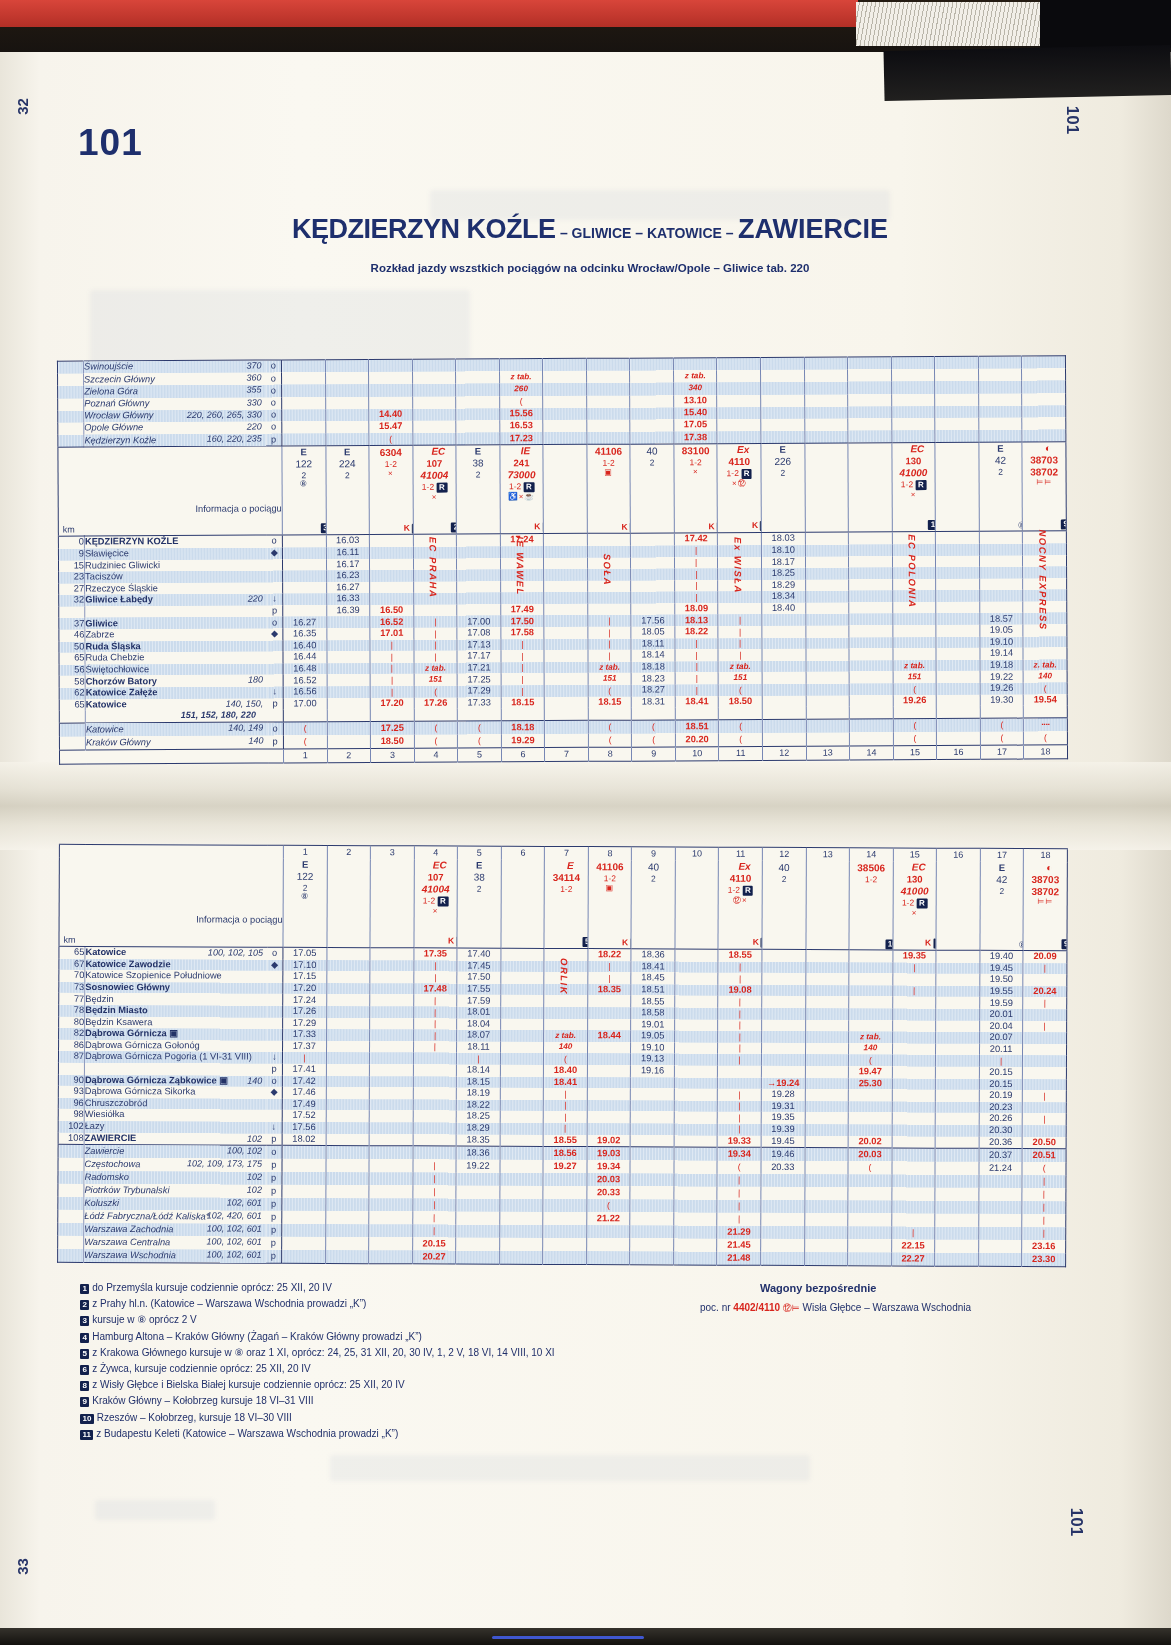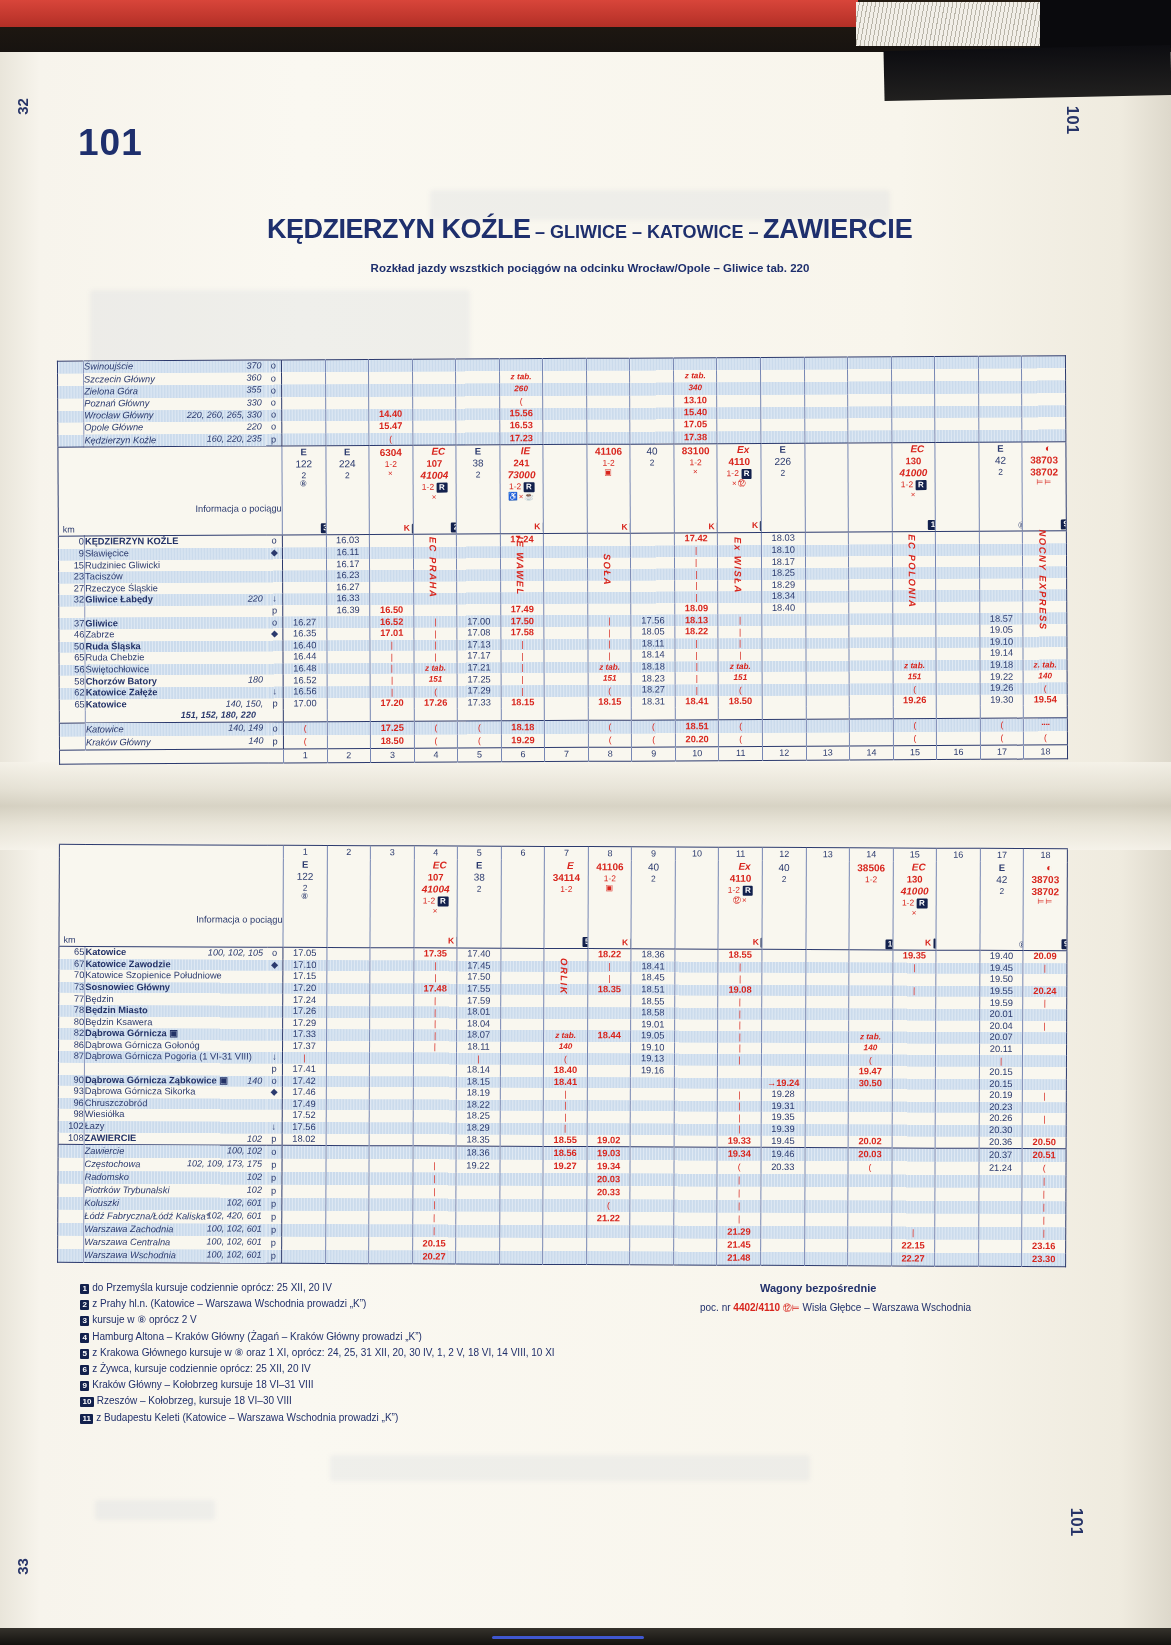--- a/index.html
+++ b/index.html
@@ -19,21 +19,21 @@
   .bottom-strip{position:absolute;left:0;top:1628px;width:1171px;height:17px;background:linear-gradient(#35322c,#13110e);}
   .blue-line{position:absolute;left:492px;top:1636px;width:152px;height:3px;background:#3f57d0;border-radius:2px;}
   .ghost{position:absolute;background:rgba(70,95,160,.06);filter:blur(2px);border-radius:3px;}
   
   .pagenum{position:absolute;color:#273468;font-weight:bold;font-size:15px;}
   .rot-l{transform:rotate(-90deg);}
   .rot-r{transform:rotate(90deg);font-size:17px;}
   .tab101{position:absolute;left:78px;top:122px;color:#1e2f6d;font-size:37px;font-weight:bold;letter-spacing:1px;}
   .titlebar{position:absolute;left:190px;top:214px;width:800px;text-align:center;color:#1e2f6d;white-space:nowrap;}
   .titlebar .t1{font-size:27px;font-weight:bold;letter-spacing:-.5px;}
-  .titlebar .t2{font-size:18px;font-weight:bold;}
+  .titlebar .t2{font-size:14px;font-weight:bold;}
   .titlebar .t3{font-size:27px;font-weight:bold;}
   .subtitle{position:absolute;left:190px;top:262px;width:800px;text-align:center;color:#1e2f6d;
             font-size:11.5px;font-weight:bold;}
   
   .ttwrap{position:absolute;width:1008px;}
   table.tt{border-collapse:collapse;table-layout:fixed;width:1008px;border:1.6px solid #2c3a6e;background:#f9f7ef;}
   table.tt td{padding:0;overflow:hidden;white-space:nowrap;line-height:1;color:#2b3a6e;font-size:9.3px;vertical-align:middle;}
   td.km{width:26px;text-align:right;padding-right:2px;border-right:.75px solid #8b97bd;}
   td.nm{width:182px;position:relative;padding-left:3px;}
   td.mk{width:16px;text-align:center;border-right:1.4px solid #2c3a6e;font-size:8.5px;}
@@ -1295,21 +1295,21 @@
             <td class="tc r"></td>
             <td class="tc k">18.15</td>
             <td class="tc k"></td>
             <td class="tc r">18.41</td>
             <td class="tc r"></td>
             <td class="tc k"></td>
             <td class="tc k"></td>
             <td class="tc r"></td>
             <td class="tc k r">→19.24</td>
             <td class="tc k"></td>
-            <td class="tc r">30.50</td>
+            <td class="tc r">25.30</td>
             <td class="tc r"></td>
             <td class="tc k"></td>
             <td class="tc k">20.15</td>
             <td class="tc r"></td>
           </tr>
           <tr class="mr">
             <td class="km">93</td>
             <td class="nm"><span class="sn">Dąbrowa Górnicza Sikorka</span></td>
             <td class="mk">◆</td>
             <td class="tc k">17.46</td>
@@ -1635,20 +1635,21 @@
       <div class="vname" style="left:500.29999999999995px;top:112px;height:68px">ORLIK</div>
     </div>
 
   <div id="footnotes">
       <div class="fn"><span class="bx">1</span> do Przemyśla kursuje codziennie oprócz: 25 XII, 20 IV</div>
       <div class="fn"><span class="bx">2</span> z Prahy hl.n. (Katowice – Warszawa Wschodnia prowadzi „K”)</div>
       <div class="fn"><span class="bx">3</span> kursuje w ⑧ oprócz 2 V</div>
       <div class="fn"><span class="bx">4</span> Hamburg Altona – Kraków Główny (Żagań – Kraków Główny prowadzi „K”)</div>
       <div class="fn"><span class="bx">5</span> z Krakowa Głównego kursuje w ⑧ oraz 1 XI, oprócz: 24, 25, 31 XII, 20, 30 IV, 1, 2 V, 18 VI, 14 VIII, 10 XI</div>
       <div class="fn"><span class="bx">6</span> z Żywca, kursuje codziennie oprócz: 25 XII, 20 IV</div>
+      <div class="fn"><span class="bx">8</span> z Wisły Głębce i Bielska Białej kursuje codziennie oprócz: 25 XII, 20 IV</div>
       <div class="fn"><span class="bx">9</span> Kraków Główny – Kołobrzeg kursuje 18 VI–31 VIII</div>
       <div class="fn"><span class="bx">10</span> Rzeszów – Kołobrzeg, kursuje 18 VI–30 VIII</div>
       <div class="fn"><span class="bx">11</span> z Budapestu Keleti (Katowice – Warszawa Wschodnia prowadzi „K”)</div>
     </div>
 
   <div class="wag-title">Wagony bezpośrednie</div>
   <div class="wag-line">
     <span>poc. nr </span><span class="rn">4402/4110</span>
     <span class="ri">⑫⊨</span>
     <span>Wisła Głębce – Warszawa Wschodnia</span>

